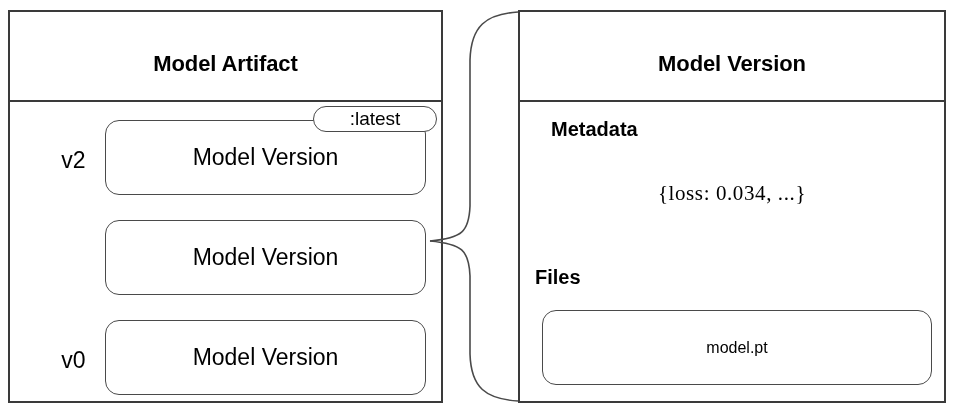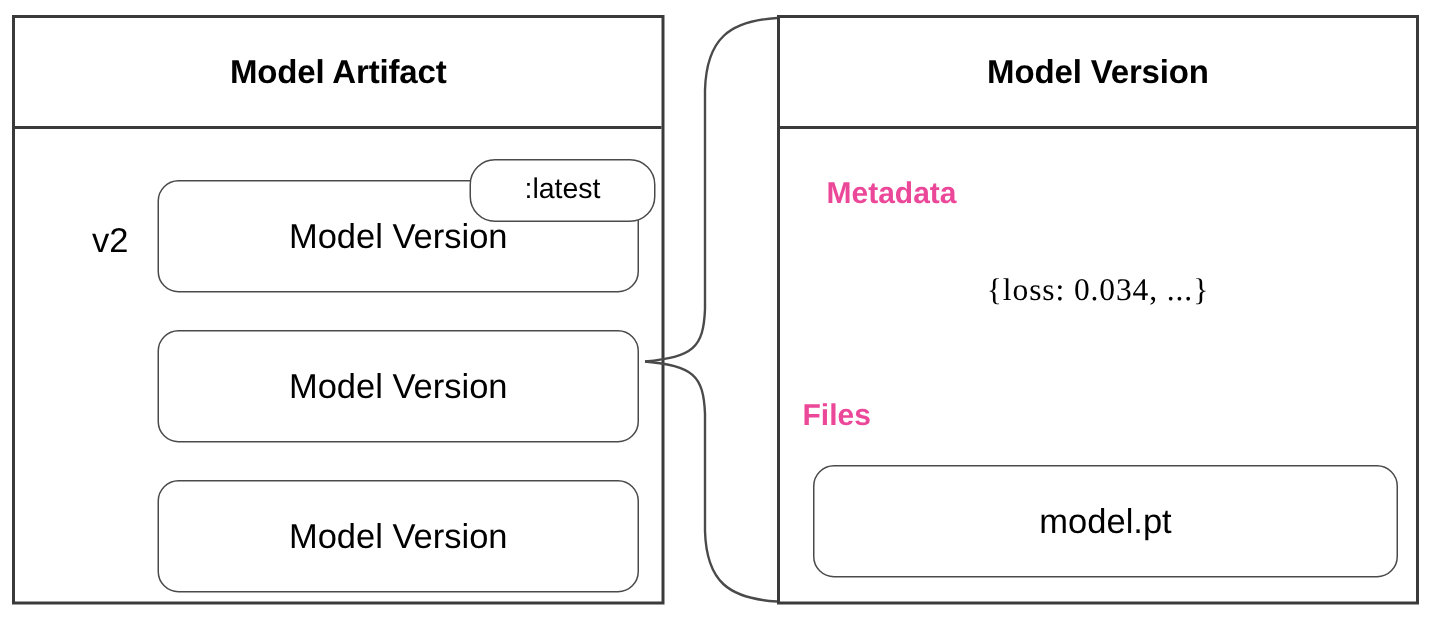--- a/index.html
+++ b/index.html
@@ -38,21 +38,21 @@
   #version-panel {
     left: 518px;
     top: 10px;
     width: 428px;
     height: 393px;
   }
 
   .panel-header {
     position: absolute;
     left: 0;
-    top: 0;
+    top: 16px;
     width: 100%;
     height: 74px;
     box-sizing: border-box;
     border-bottom: 2px solid #3a3a3a;
     display: flex;
     align-items: center;
     justify-content: center;
   }
   .panel-title {
     font-size: 22px;
@@ -111,38 +111,38 @@
     color: #000000;
   }
 
   
   .tag-bubble {
     position: absolute;
     box-sizing: border-box;
     border: 1px solid #4a4a4a;
     border-radius: 17px;
     background: #ffffff;
-    height: 42px;
+    height: 26px;
     width: 124px;
     display: flex;
     align-items: center;
     justify-content: center;
     font-size: 19px;
     color: #000000;
     z-index: 5;
   }
   #tag-latest { left: 303px; top: -4px; }
   #tag-best   { left: 303px; top: -4px; }
 
   
   .section-heading {
     position: absolute;
     font-size: 20px;
     font-weight: bold;
-    color: #ec4899;
+    color: #000000;
   }
   #metadata-heading { left: 31px; top: 32px; }
   #files-heading    { left: 15px; top: 180px; }
 
   #metadata-value {
     position: absolute;
     left: 0;
     top: 95px;
     width: 100%;
     text-align: center;
@@ -158,21 +158,21 @@
     top: 224px;
     width: 390px;
     height: 75px;
     box-sizing: border-box;
     border: 1px solid #4a4a4a;
     border-radius: 14px;
     background: #ffffff;
     display: flex;
     align-items: center;
     justify-content: center;
-    font-size: 23px;
+    font-size: 16px;
     color: #000000;
   }
 
   
   #connector {
     position: absolute;
     left: 0;
     top: 0;
     width: 960px;
     height: 411px;
@@ -208,20 +208,21 @@
         </div>
       </div>
 
       <div class="version-row" id="row-v1">
         <div class="mv-box">
           <span>Model Version</span>
         </div>
       </div>
 
       <div class="version-row" id="row-v0">
+        <span class="version-label">v0</span>
         <div class="mv-box">
           <span>Model Version</span>
         </div>
       </div>
 
     </div>
   </div>
 
   <div class="panel" id="version-panel">
 

